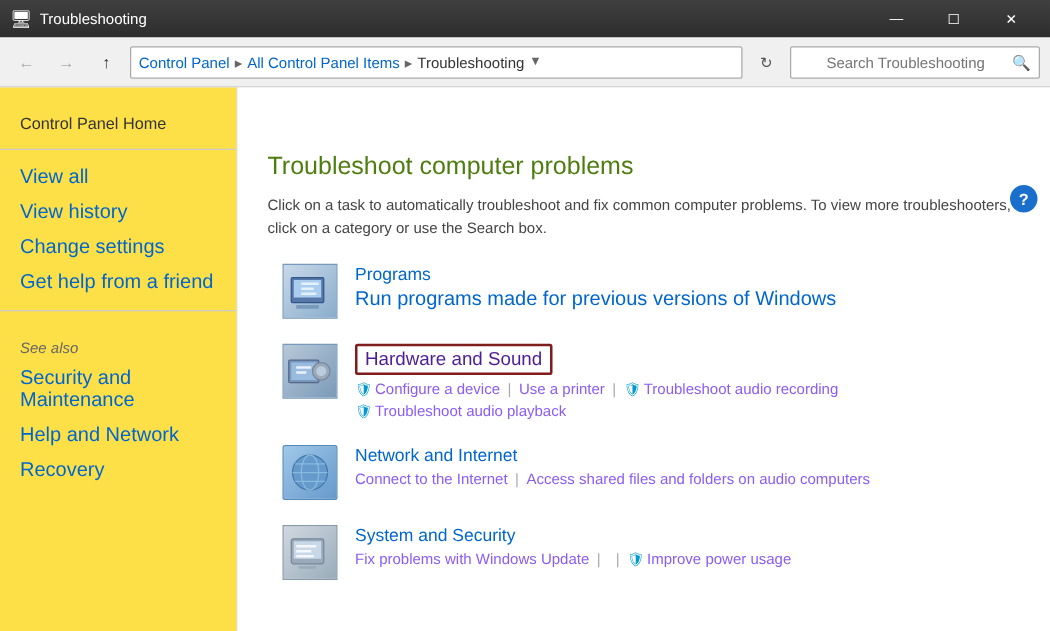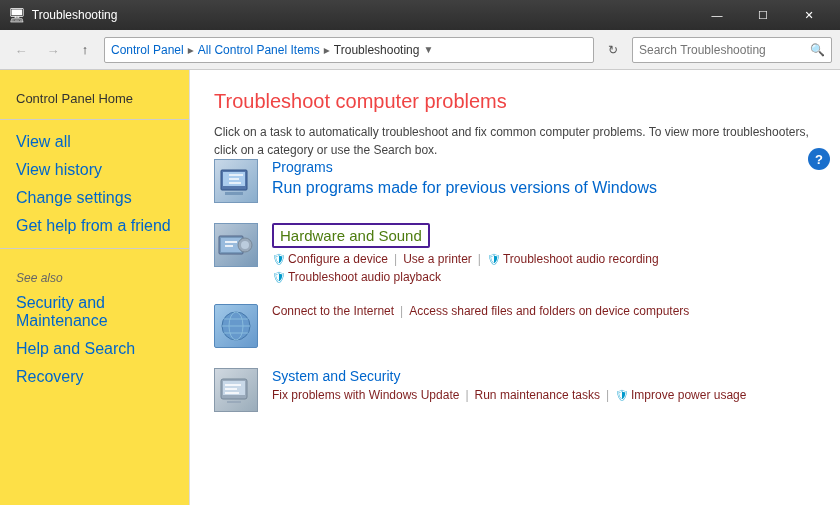--- a/index.html
+++ b/index.html
@@ -82,21 +82,21 @@
       background: #fff;
       border: 1px solid #aaa;
       border-radius: 2px;
       height: 26px;
       width: 200px;
       padding: 0 6px;
     }
     .search-box input {
       border: none; outline: none;
       font-size: 12px; color: #666;
-      flex: 1; background: transparent;
+      flex: 1; background: transparent; text-align: center;
     }
     .search-box-icon { color: #666; font-size: 12px; }
 
     
     .help-icon {
       width: 22px; height: 22px;
       background: #1a6fcc;
       border-radius: 50%;
       color: #fff;
       display: flex; align-items: center; justify-content: center;
@@ -153,68 +153,71 @@
     
     .content {
       flex: 1;
       padding: 20px 24px;
       overflow-y: auto;
       background: #fff;
     }
     .page-title {
       font-size: 20px;
       font-weight: 300;
-      color: #ef4444;
+      color: #4d7c0f;
       margin-bottom: 10px;
+      margin-top: 32px;
     }
     .page-desc {
       font-size: 12px;
       color: #444;
+      margin-bottom: 20px;
       line-height: 1.5;
     }
 
     
     .category-item {
       display: flex;
       align-items: flex-start;
       margin-bottom: 20px;
       gap: 14px;
+      margin-left: 12px;
     }
     .category-icon {
       width: 44px; height: 44px;
       flex-shrink: 0;
       display: flex; align-items: center; justify-content: center;
     }
     .category-content { flex: 1; }
     .category-title {
       font-size: 14px;
       color: #0066cc;
       cursor: pointer;
       text-decoration: none;
       display: block;
       margin-bottom: 4px;
     }
     .category-title.highlighted {
-      color: #4d7c0f;
+      color: #4c1d95;
       font-size: 15px;
       font-weight: 500;
-      border: 2px solid #4c1d95;
+      border: 2px solid #7f1d1d;
       padding: 2px 6px;
       display: inline-block;
       border-radius: 2px;
     }
     .category-links {
       display: flex;
       flex-wrap: wrap;
       gap: 0;
       font-size: 12px;
       align-items: center;
     }
     .category-link {
-      color: #7f1d1d;
+      color: #8b5cf6;
       cursor: pointer;
       text-decoration: none;
     }
     .link-sep {
       color: #aaa;
       margin: 0 6px;
     }
     .shield-icon-inline {
       color: #0099cc;
       margin-right: 2px;
@@ -292,21 +295,21 @@
   <div class="sidebar">
     <span class="sidebar-label">Control Panel Home</span>
     <hr class="sidebar-divider">
     <a class="sidebar-item">View all</a>
     <a class="sidebar-item">View history</a>
     <a class="sidebar-item">Change settings</a>
     <a class="sidebar-item">Get help from a friend</a>
     <hr class="sidebar-divider">
     <span class="sidebar-section-title">See also</span>
     <a class="sidebar-item">Security and Maintenance</a>
-    <a class="sidebar-item">Help and Search</a>
+    <a class="sidebar-item">Help and Network</a>
     <a class="sidebar-item">Recovery</a>
   </div>
 
   <div class="content">
     <h1 class="page-title">Troubleshoot computer problems</h1>
     <p class="page-desc">Click on a task to automatically troubleshoot and fix common computer problems. To view more troubleshooters, click on a category or use the Search box.</p>
 
     <div class="category-item">
       <div class="category-icon icon-programs">
         <svg width="34" height="34" viewBox="0 0 34 34">
@@ -359,45 +362,45 @@
       <div class="category-icon icon-net">
         <svg width="38" height="38" viewBox="0 0 38 38">
           <circle cx="19" cy="19" r="14" fill="#6699cc" stroke="#4477aa" stroke-width="1"></circle>
           <ellipse cx="19" cy="19" rx="7" ry="14" fill="none" stroke="#88bbdd" stroke-width="1"></ellipse>
           <line x1="5" y1="19" x2="33" y2="19" stroke="#88bbdd" stroke-width="1"></line>
           <line x1="7" y1="12" x2="31" y2="12" stroke="#88bbdd" stroke-width="1"></line>
           <line x1="7" y1="26" x2="31" y2="26" stroke="#88bbdd" stroke-width="1"></line>
         </svg>
       </div>
       <div class="category-content">
+        <a class="category-title">Network and Internet</a>
         <div class="category-links">
           <a class="category-link">Connect to the Internet</a>
           <span class="link-sep">|</span>
-          <a class="category-link">Access shared files and folders on device computers</a>
+          <a class="category-link">Access shared files and folders on audio computers</a>
         </div>
       </div>
     </div>
 
     <div class="category-item">
       <div class="category-icon icon-sys">
         <svg width="38" height="38" viewBox="0 0 38 38">
           <rect x="4" y="8" width="26" height="20" rx="2" fill="#9aaabb" stroke="#778899" stroke-width="1"></rect>
           <rect x="6" y="10" width="22" height="14" fill="#c8d8e8"></rect>
           <rect x="10" y="30" width="14" height="2" fill="#9aaabb"></rect>
           <rect x="8" y="13" width="16" height="2" fill="#fff" opacity="0.8"></rect>
           <rect x="8" y="17" width="12" height="2" fill="#fff" opacity="0.8"></rect>
           <rect x="8" y="21" width="14" height="2" fill="#fff" opacity="0.8"></rect>
         </svg>
       </div>
       <div class="category-content">
         <a class="category-title">System and Security</a>
         <div class="category-links">
           <a class="category-link">Fix problems with Windows Update</a>
           <span class="link-sep">|</span>
-          <a class="category-link">Run maintenance tasks</a>
           <span class="link-sep">|</span>
           <span class="shield-icon-inline">🛡</span>
           <a class="category-link">Improve power usage</a>
         </div>
       </div>
     </div>
   </div>
 
   <div class="help-icon">?</div>
 </div>

